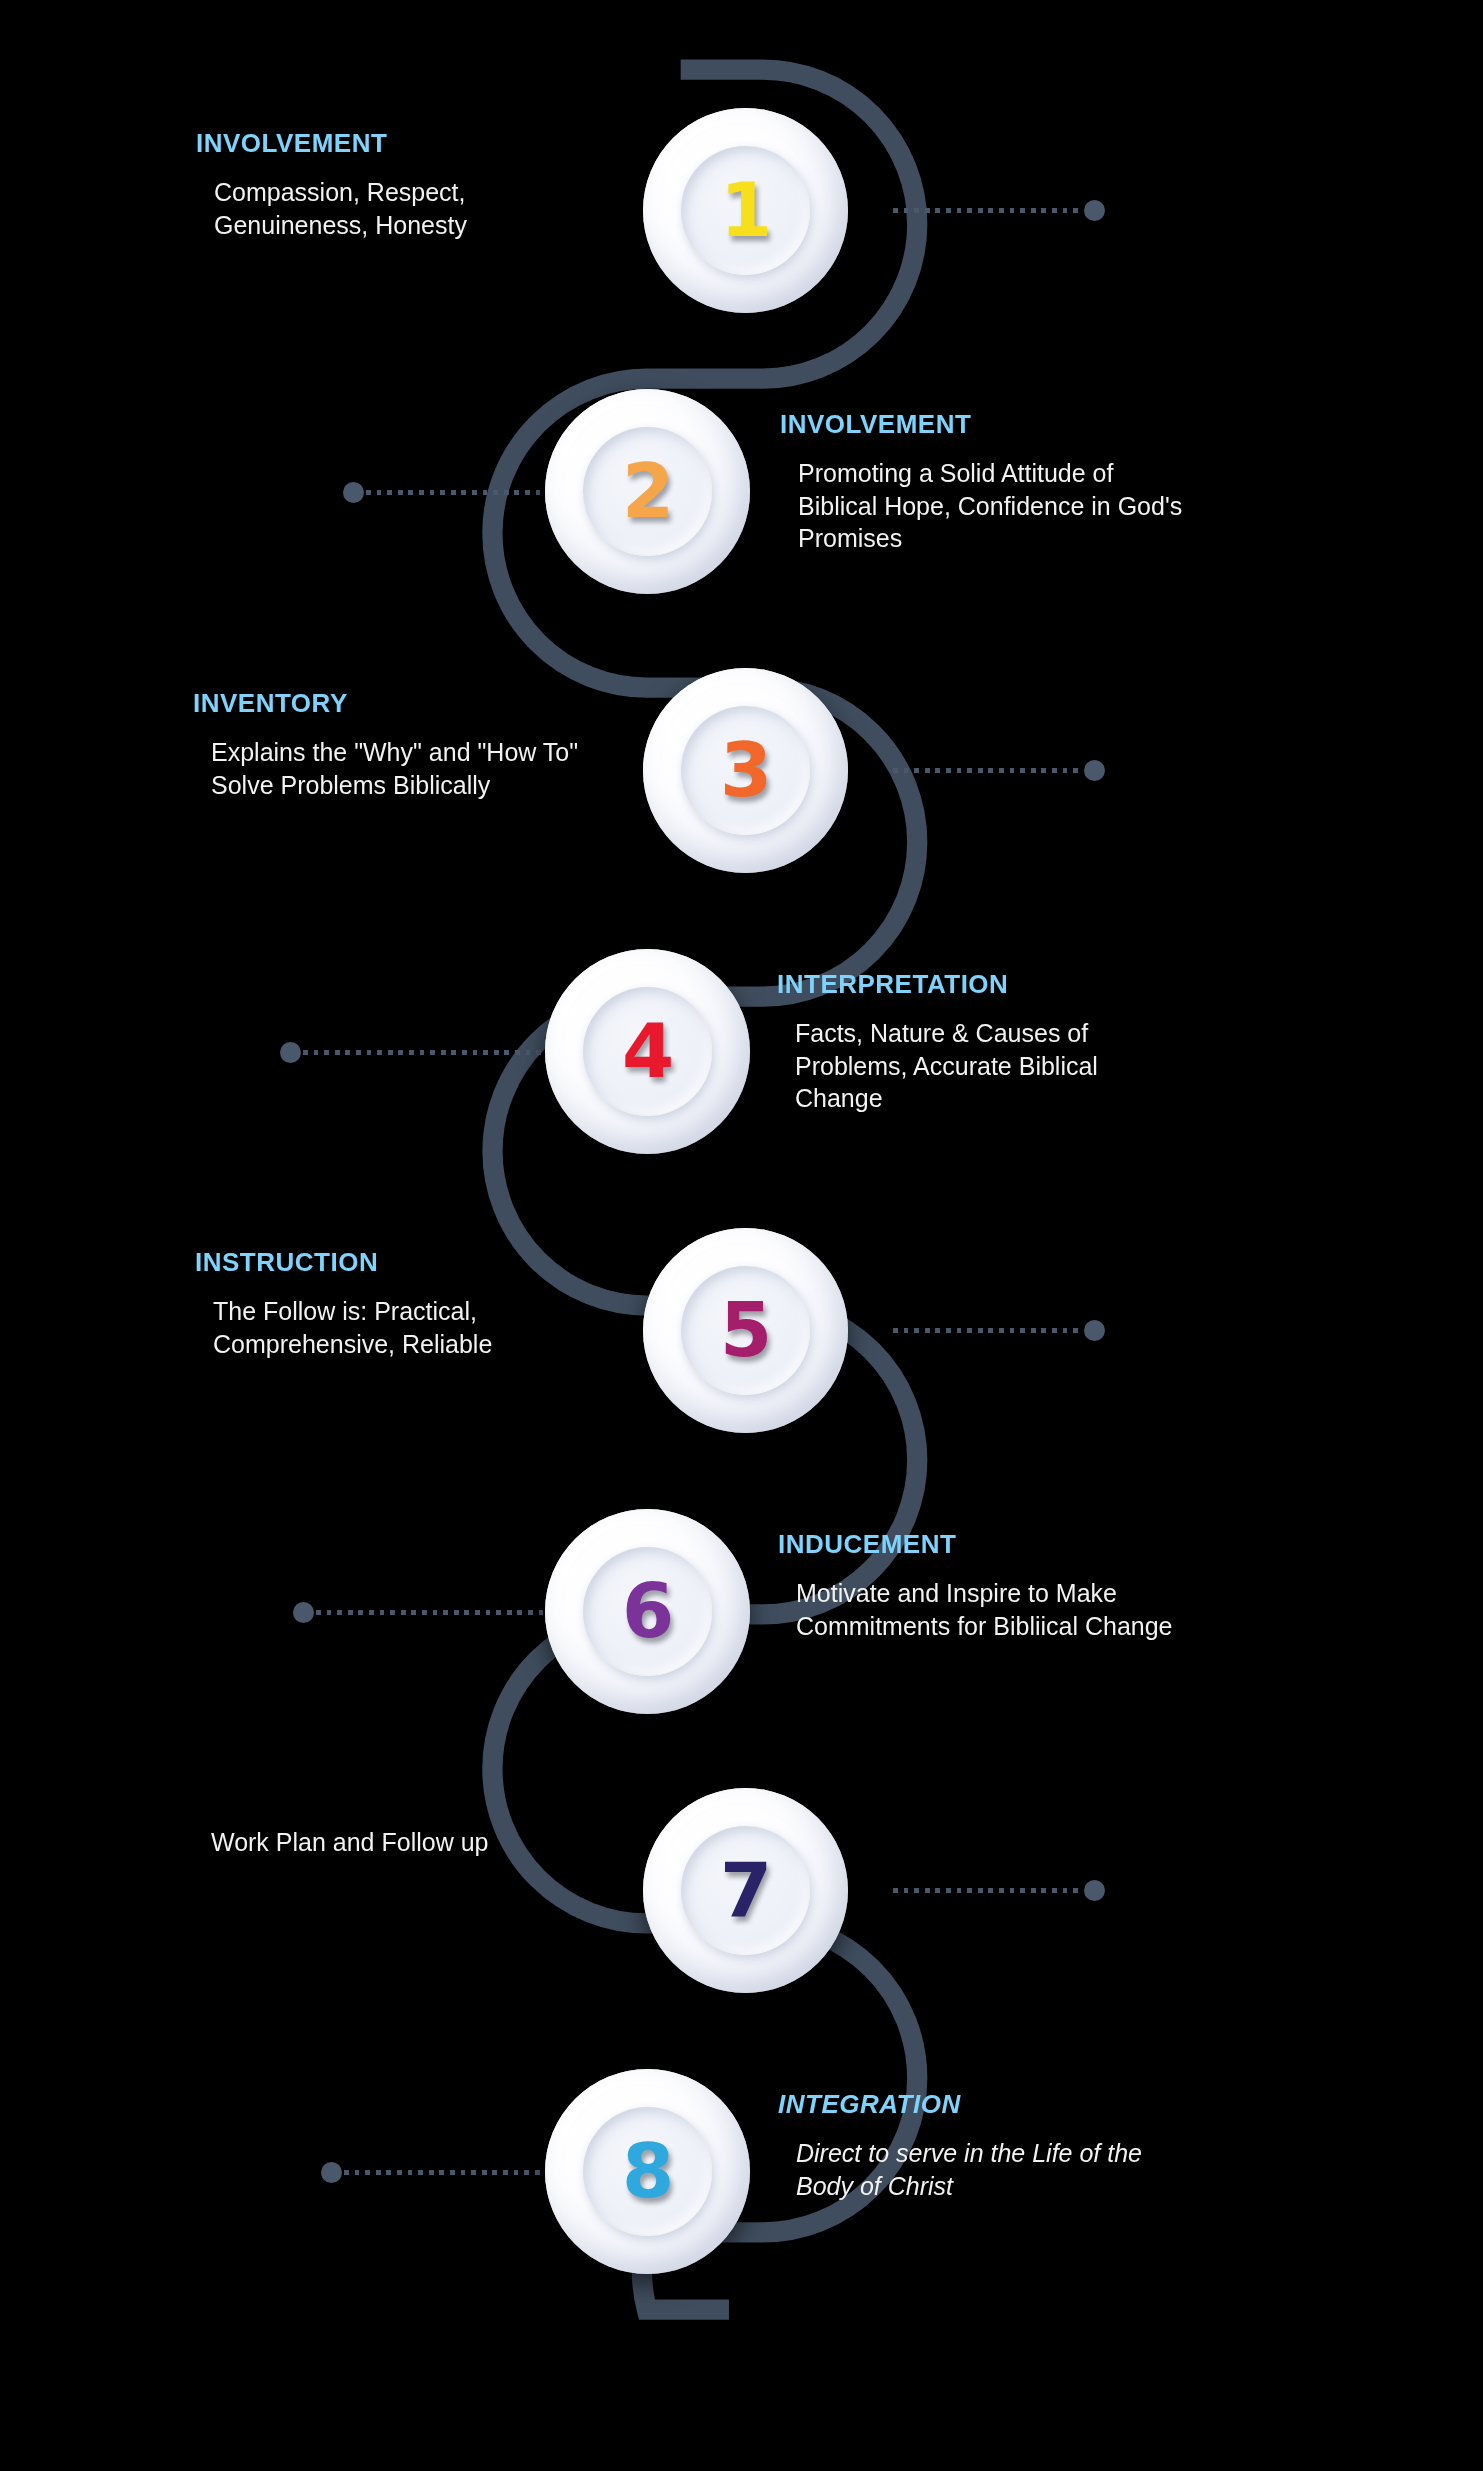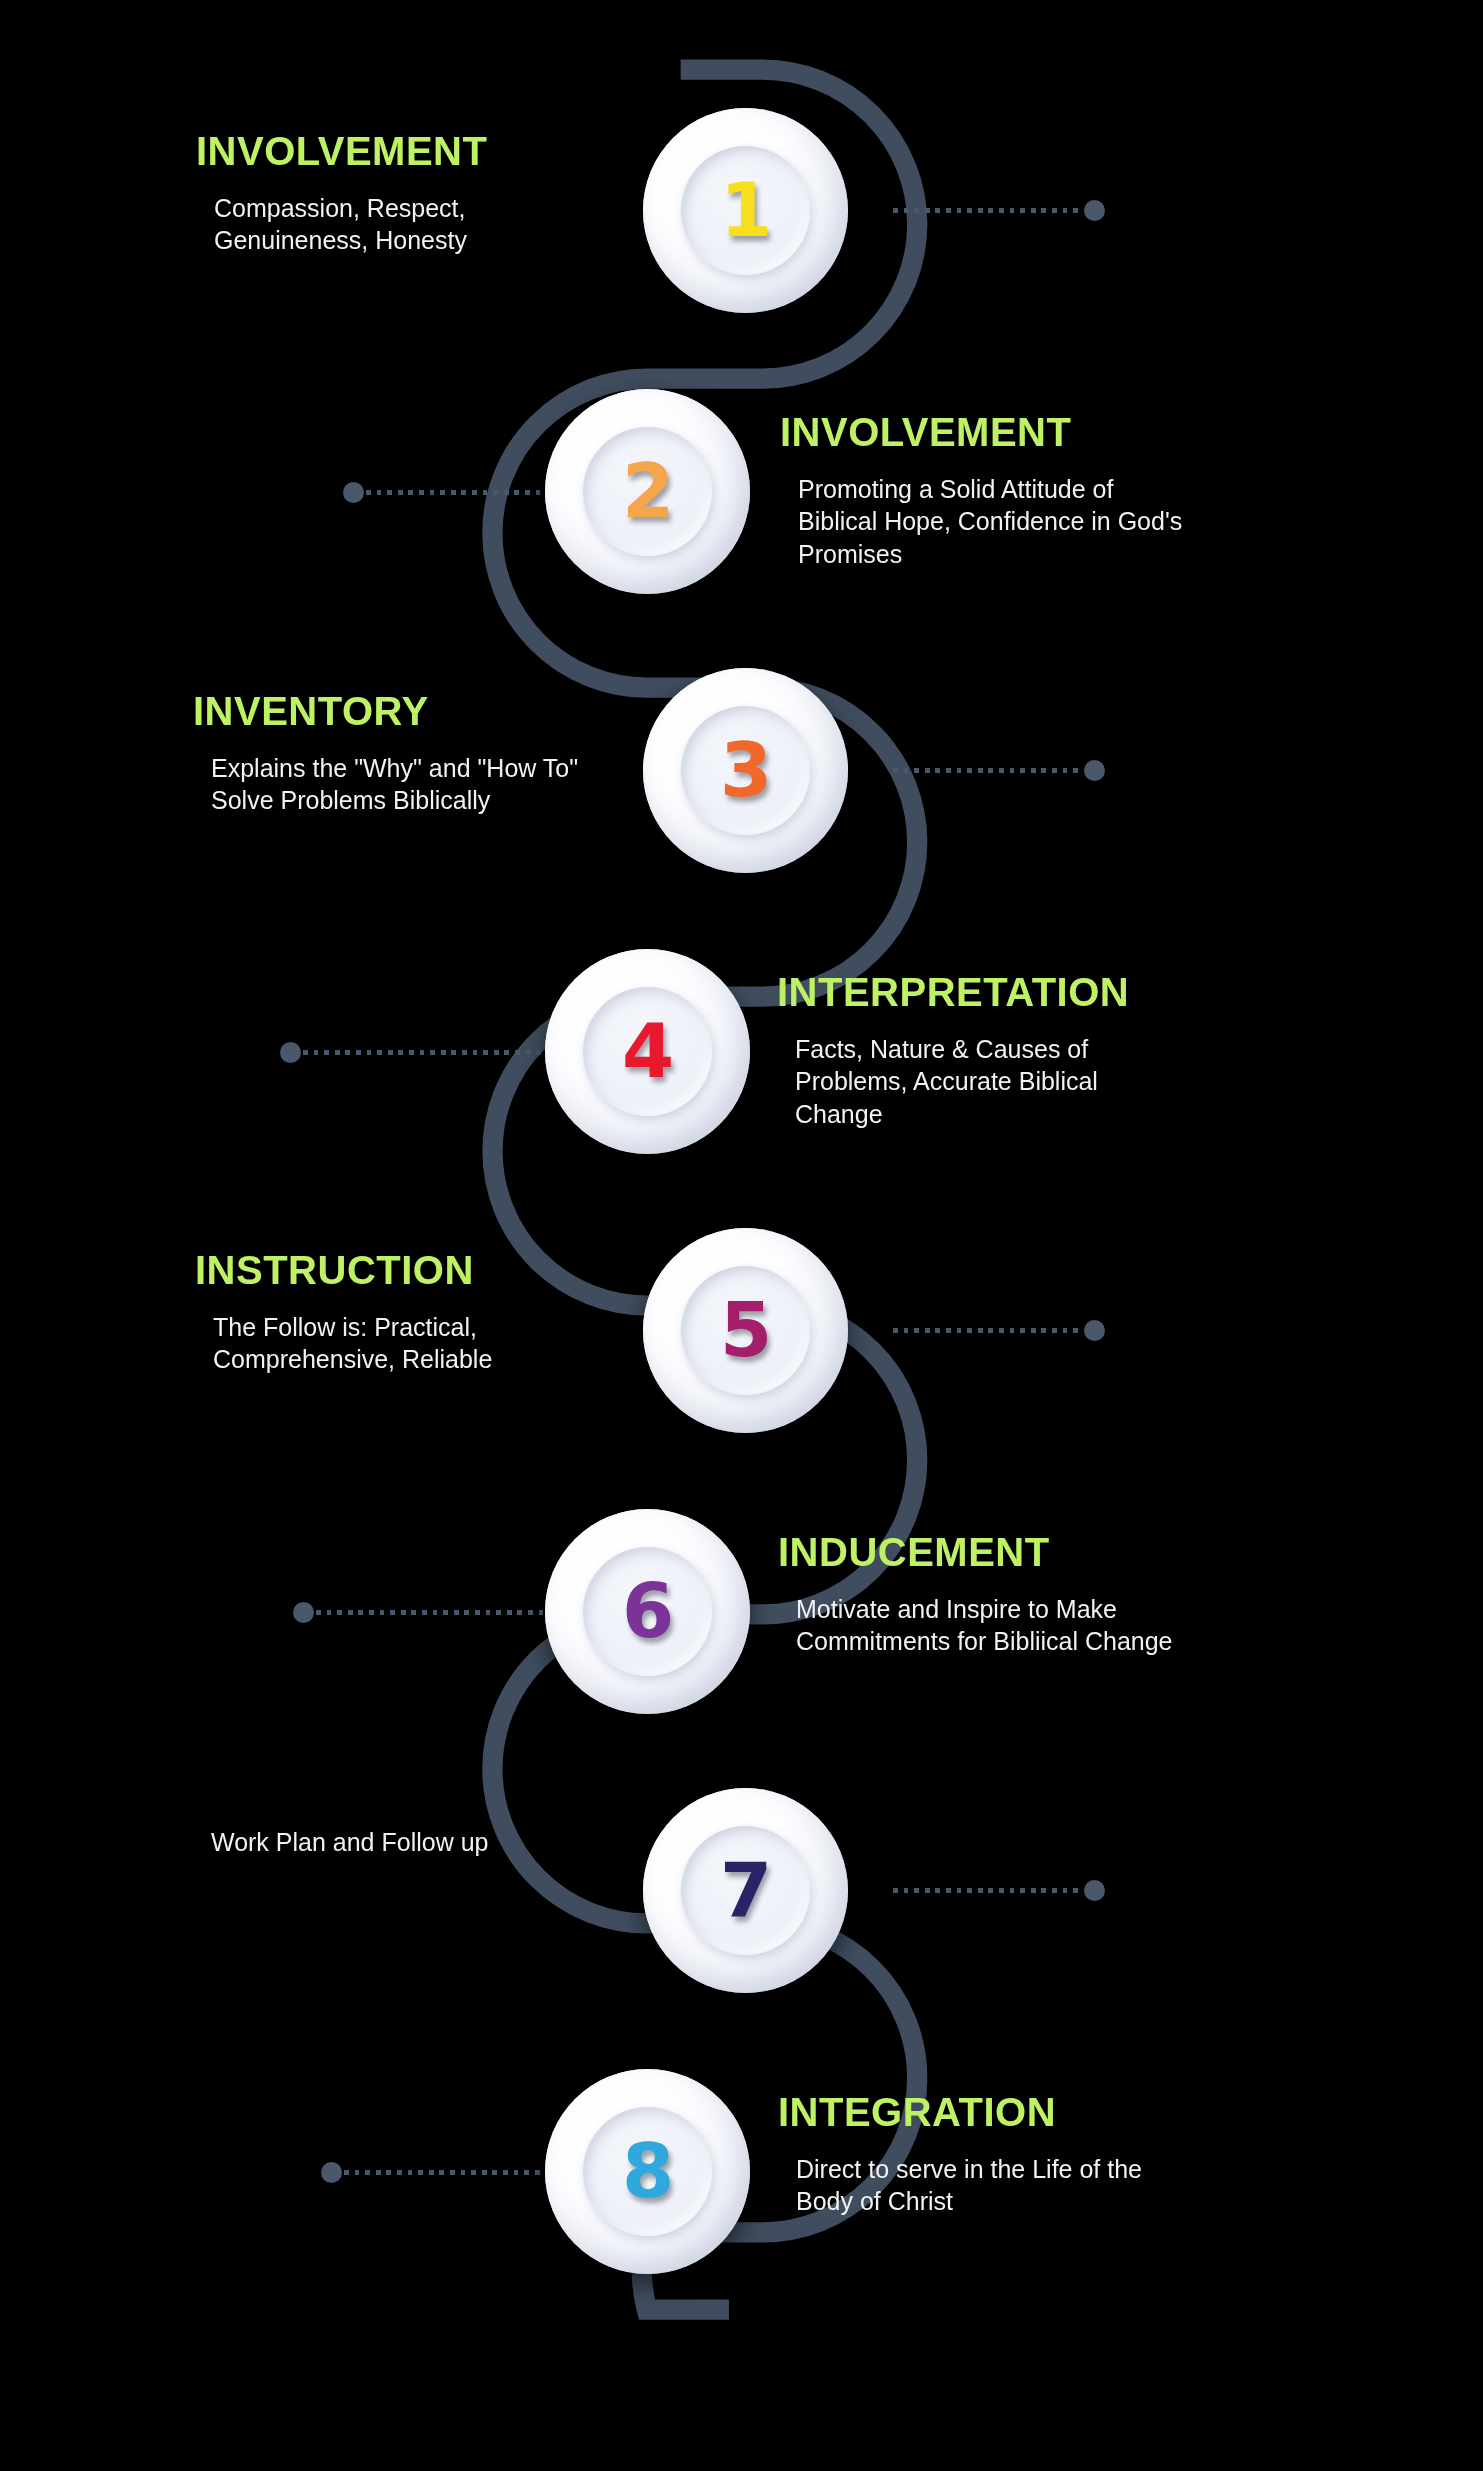--- a/index.html
+++ b/index.html
@@ -98,24 +98,24 @@
 
   
   .textblock {
     position: absolute;
     width: 415px;
   }
   .textblock.left  { text-align: left; }
   .textblock.right { text-align: left; }
 
   .tb-title {
-    color: #bef264;
+    color: #7dd3fc;
     font-family: "Liberation Sans", sans-serif;
     font-weight: bold;
-    font-size: 40px;
+    font-size: 26px;
     letter-spacing: 0.5px;
     line-height: 1.12;
     margin: 0 0 5.8px 0;
     white-space: nowrap;
   }
   .tb-desc {
     color: #f2f2f2;
     font-family: "Liberation Sans", sans-serif;
     font-weight: 300;
     font-size: 25px;
@@ -264,19 +264,19 @@
     <span class="knob"></span>
     <span class="dots"></span>
   </div>
 
   <div class="node" style="left:545px; top:2069px;">
     <div class="inner">
       <span class="num" style="color:#2FA8DE;">8</span>
     </div>
   </div>
 
-  <div class="textblock right" style="left:778px; top:2090px; width:415px;">
+  <div class="textblock right" style="left:778px; top:2090px; width:415px;font-style:italic;">
     <p class="tb-title">INTEGRATION</p>
     <p class="tb-desc">Direct to serve in the Life of the Body of Christ</p>
   </div>
 
 </div>
 
 
 </body></html>

